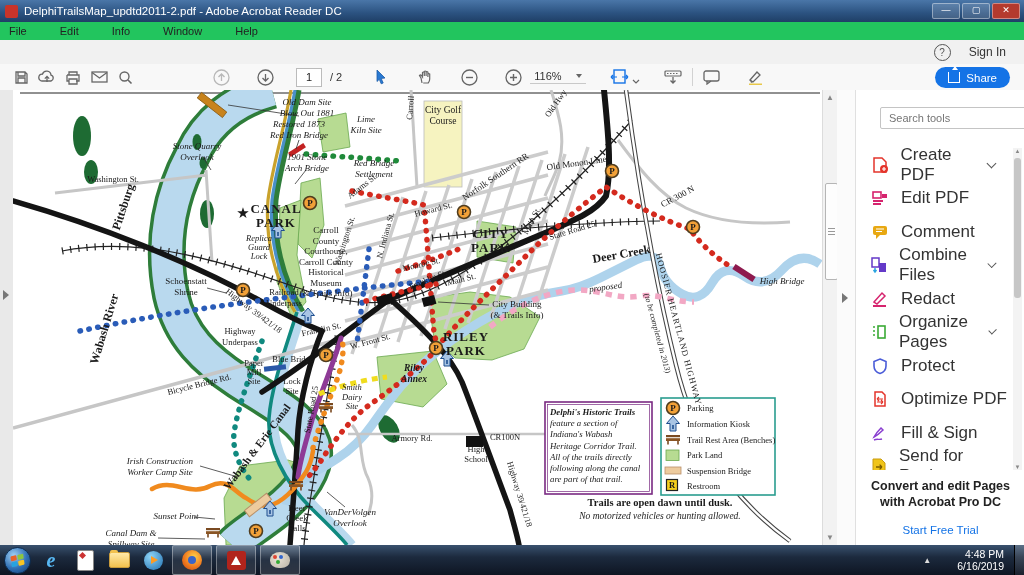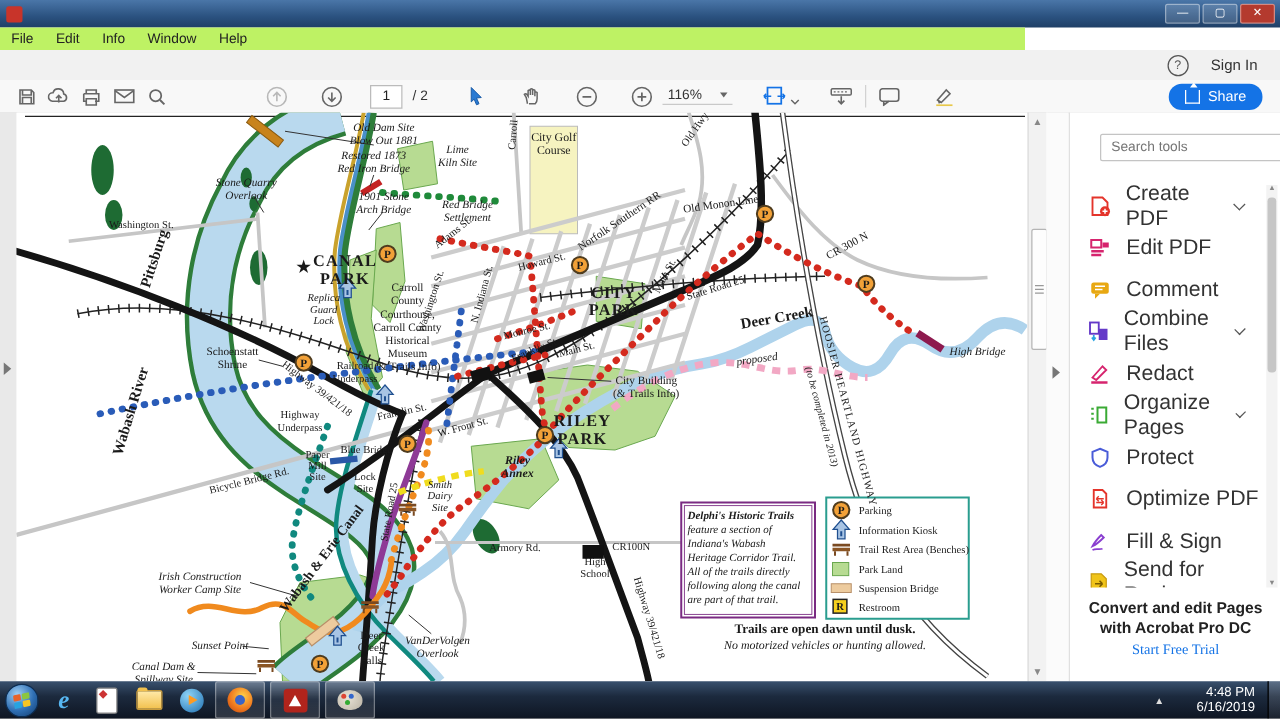--- a/index.html
+++ b/index.html
@@ -8,22 +8,22 @@
   
   .titlebar{position:absolute;left:0;top:0;width:1024px;height:22px;
     background:linear-gradient(#4a76a8,#2b5280 60%,#1f3f66);display:flex;align-items:center;color:#fff;font-size:11.5px;}
   .app-ico{width:13px;height:13px;background:#c8342a;border-radius:2px;margin:0 6px 0 5px;color:#fff;
     font-size:8px;font-weight:bold;display:flex;align-items:center;justify-content:center;}
   .wbtns{position:absolute;right:4px;top:3px;display:flex;gap:2px;}
   .wbtn{width:26px;height:14px;border:1px solid rgba(255,255,255,.4);border-radius:2px;
     background:rgba(255,255,255,.15);color:#fff;font-size:9px;line-height:12px;text-align:center;}
   .wbtn.close{background:#b43a2e;}
   
-  .menubar{position:absolute;left:0;top:22px;width:820px;height:18px;background:#bef264;border-bottom:1px solid #e4e4e4;
-    display:flex;align-items:center;font-size:11px;color:#222;}
+  .menubar{position:absolute;left:0;top:22px;width:1024px;height:18px;background:#22c55e;border-bottom:1px solid #e4e4e4;
+    display:flex;align-items:center;font-size:11px;color:#222;gap:15px;}
   .menu-item{padding:0 9px;}
   
   .tabbar{position:absolute;left:0;top:40px;width:1024px;height:24px;background:#f1f1f1;border-bottom:1px solid #dcdcdc;
     display:flex;align-items:stretch;font-size:12px;color:#444;}
   .tab{display:flex;align-items:center;padding:0 16px;margin-top:32px;}
   .tab.doc{background:#bef264;border-left:1px solid #d8d8d8;border-right:1px solid #d8d8d8;color:#333;max-width:150px;font-family:Liberation Serif, serif;}
   .tab .x{margin-left:8px;color:#777;font-size:11px;}
   .tabbar-right{margin-left:auto;display:flex;align-items:center;gap:18px;padding-right:18px;color:#333;}
   .help-circ{width:15px;height:15px;border:1.4px solid #555;border-radius:50%;font-size:10px;color:#555;
     display:flex;align-items:center;justify-content:center;}
@@ -58,21 +58,21 @@
   .tools-scroll{position:absolute;left:0;top:58px;width:155px;height:322px;overflow:hidden;}
   .tool-item{display:flex;align-items:center;height:33.5px;padding-left:14px;font-size:17px;color:#333;}
   .tool-item .ticon{width:20px;height:20px;margin-right:11px;display:flex;align-items:center;justify-content:center;}
   .tool-item .chev{width:6px;height:6px;border-right:1.6px solid #555;border-bottom:1.6px solid #555;
     transform:rotate(45deg);margin-left:auto;margin-right:16px;margin-top:-3px;}
   .pscroll{position:absolute;right:3px;top:58px;width:9px;height:322px;background:#f3f3f3;}
   .pscroll .pthumb{position:absolute;left:1px;top:10px;width:7px;height:140px;background:#c6c6c6;border-radius:3px;}
   .pscroll .pa{position:absolute;left:0;width:9px;font-size:6px;color:#888;text-align:center;}
   .promo{position:absolute;left:0;top:388px;width:169px;text-align:center;}
   .promo .b{font-size:12.5px;font-weight:bold;color:#222;line-height:16px;}
-  .promo .link{margin-top:4px;font-size:11.5px;color:#1473e6;font-family:Liberation Serif, serif;}
+  .promo .link{margin-top:14px;font-size:11.5px;color:#1473e6;}
   
   .taskbar{position:absolute;left:0;top:545px;width:1024px;height:30px;
     background:linear-gradient(#39516e,#1c2a3e 40%,#0e1522);display:flex;align-items:center;}
   .tb-app{width:34px;height:30px;display:flex;align-items:center;justify-content:center;}
   .tb-open{width:38px;height:28px;margin:1px 2px;border:1px solid rgba(255,255,255,.35);border-radius:2px;
     background:linear-gradient(rgba(255,255,255,.25),rgba(255,255,255,.06) 50%,rgba(255,255,255,.14));
     display:flex;align-items:center;justify-content:center;}
   .orb{width:25px;height:25px;border-radius:50%;background:radial-gradient(circle at 35% 30%,#9fd0f5,#2f6fb4 55%,#123a6b);
     border:1px solid #0d2d52;display:flex;align-items:center;justify-content:center;}
   .flag{width:13px;height:11px;display:grid;grid-template-columns:6px 6px;grid-template-rows:5px 5px;gap:1px;transform:rotate(-8deg) skewY(-4deg);}
@@ -99,20 +99,21 @@
   
   #map text{font-family:"Liberation Serif","DejaVu Serif",serif;fill:#1a1a1a;}
 </style>
 </head>
 <body>
 
 <div id="app">
 
   <div class="titlebar">
     <span class="app-ico"></span>
+    <span>DelphiTrailsMap_updtd2011-2.pdf - Adobe Acrobat Reader DC</span>
     <span class="wbtns">
       <span class="wbtn">—</span>
       <span class="wbtn">▢</span>
       <span class="wbtn close">✕</span>
     </span>
   </div>
 
   <div class="menubar" id="menubar">
       <span class="menu-item">File</span>
       <span class="menu-item">Edit</span>

